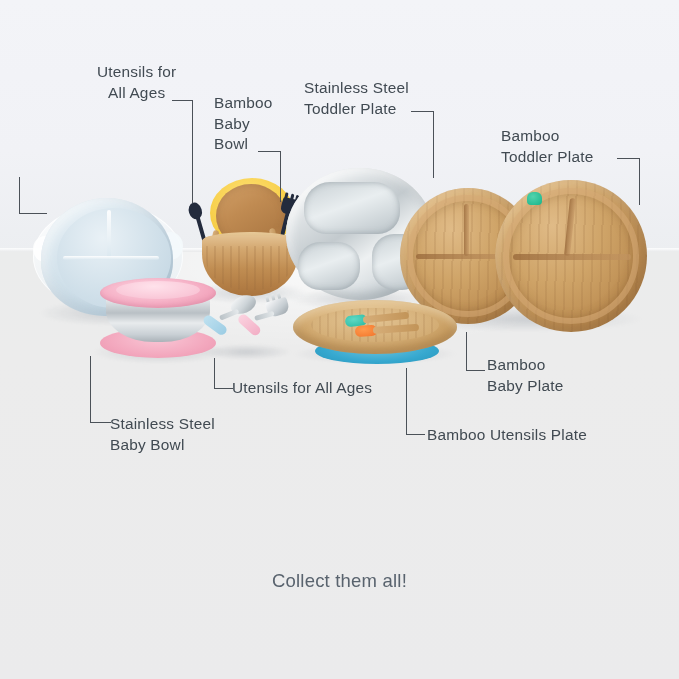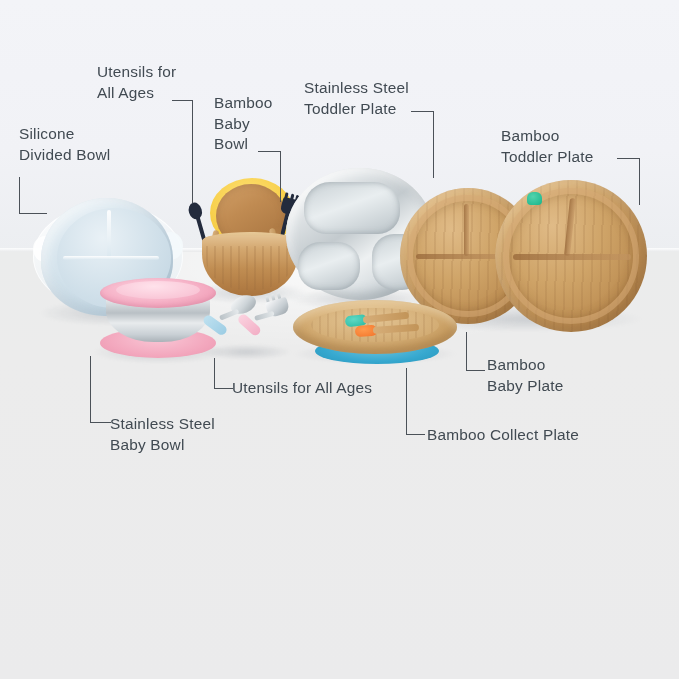--- a/index.html
+++ b/index.html
@@ -392,32 +392,31 @@
   <div class="lead" style="left:466px;top:332px;width:20px;height:40px;">
     <i class="v" style="left:0;top:0;height:39px;"></i>
     <i class="h" style="left:0;top:38px;width:19px;"></i>
   </div>
 
   <div class="lead" style="left:406px;top:368px;width:20px;height:68px;">
     <i class="v" style="left:0;top:0;height:67px;"></i>
     <i class="h" style="left:0;top:66px;width:19px;"></i>
   </div>
 
-  <div class="label" style="left:19px;top:124px;">Silicone
-Divided Bowl</div>
-  <div class="label" style="left:97px;top:62px;">Utensils for
+  <div class="label" style="left:97px;top:62px;text-align:center;">Utensils for
 All Ages</div>
   <div class="label" style="left:214px;top:93px;">Bamboo
 Baby
 Bowl</div>
   <div class="label" style="left:304px;top:78px;">Stainless Steel
 Toddler Plate</div>
   <div class="label" style="left:501px;top:126px;">Bamboo
 Toddler Plate</div>
   <div class="label" style="left:110px;top:414px;">Stainless Steel
 Baby Bowl</div>
   <div class="label" style="left:232px;top:378px;">Utensils for All Ages</div>
   <div class="label" style="left:487px;top:355px;">Bamboo
 Baby Plate</div>
-  <div class="label" style="left:427px;top:425px;">Bamboo Collect Plate</div>
-
+  <div class="label" style="left:427px;top:425px;">Bamboo Utensils Plate</div>
+
+  <div class="subline">Collect them all!</div>
 
 </div>
 
 </body></html>

